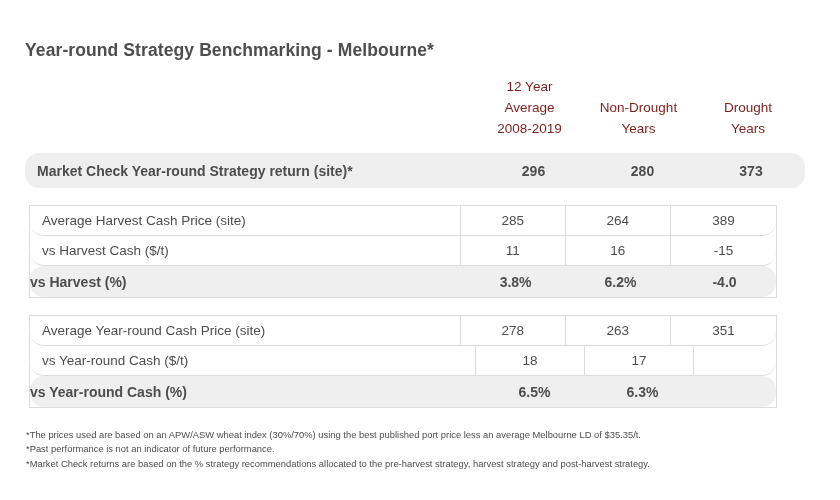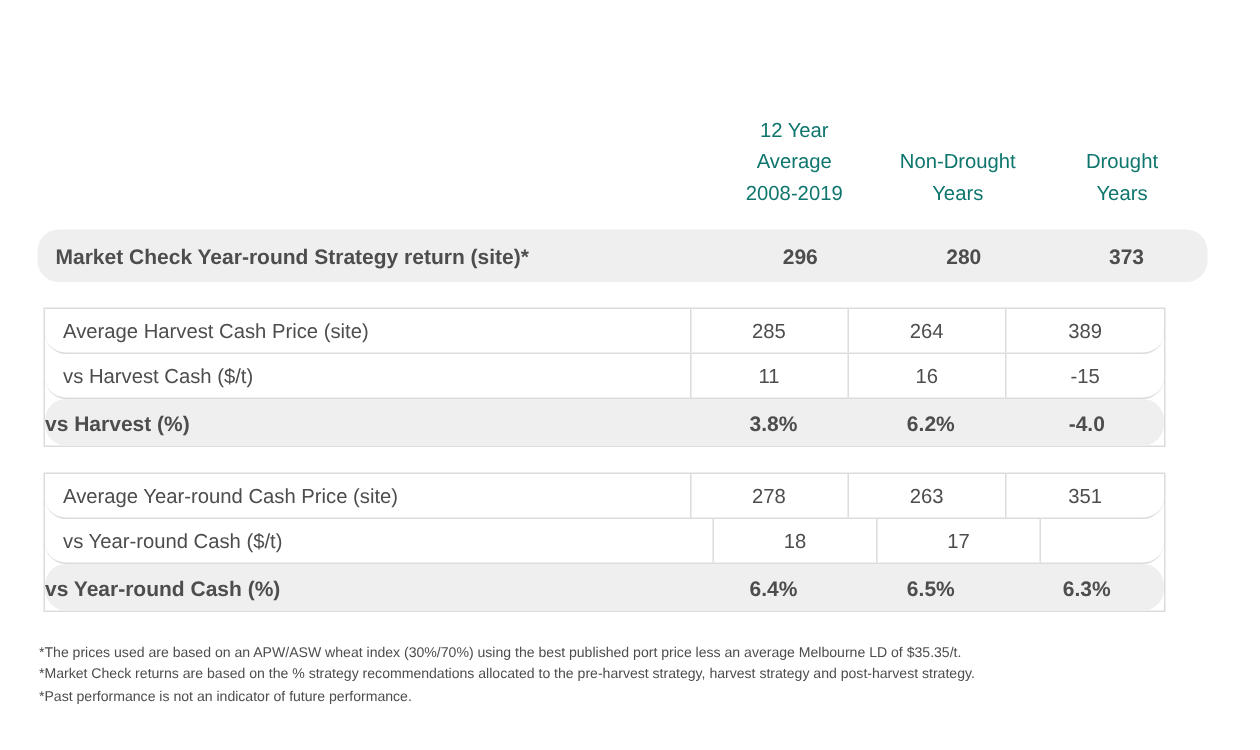--- a/index.html
+++ b/index.html
@@ -48,21 +48,21 @@
     left: 25px;
     top: 76px;
     width: 780px;
   }
   .hdr-row { display:flex; }
   .hdr-spacer { width: 450px; }
   .hdr-cell {
     width: 109px;
     text-align: center;
     font-size: 13.5px;
-    color: #0f766e;
+    color: #7f1d1d;
     line-height: 21px;
   }
   .hdr-cell.last { width: 110px; }
   .hdr-cell .ln { display: block; }
   .hdr-cell .blank { visibility: hidden; }
 
   
   .hl-row {
     position: absolute;
     left: 25px;
@@ -131,20 +131,21 @@
     line-height: 14.3px;
     color: #4d4d4d;
   }
   .notes div { white-space: nowrap; }
 </style>
 </head>
 <body>
 
 <div class="page">
 
+  <div class="title">Year-round Strategy Benchmarking - Melbourne*</div>
 
   <div class="header-wrap">
     <div class="hdr-row">
       <div class="hdr-spacer"></div>
 
       <div class="hdr-cell">
         <span class="ln">12 Year</span>
         <span class="ln">Average</span>
         <span class="ln">2008-2019</span>
       </div>
@@ -200,25 +201,24 @@
       <div class="c-num last">351</div>
     </div>
     <div class="row">
       <div class="c-label">vs Year-round Cash ($/t)</div>
       <div class="c-num">18</div>
       <div class="c-num">17</div>
     </div>
     <div class="row grey">
       <div class="grey-bleed"></div>
       <div class="c-label">vs Year-round Cash (%)</div>
-      <div class="c-num">6.4%</div>
       <div class="c-num">6.5%</div>
       <div class="c-num last">6.3%</div>
     </div>
   </div>
 
   <div class="notes">
     <div>*The prices used are based on an APW/ASW wheat index (30%/70%) using the best published port price less an average Melbourne LD of $35.35/t.</div>
+    <div>*Past performance is not an indicator of future performance.</div>
     <div>*Market Check returns are based on the % strategy recommendations allocated to the pre-harvest strategy, harvest strategy and post-harvest strategy.</div>
-    <div>*Past performance is not an indicator of future performance.</div>
   </div>
 
 </div>
 
 </body></html>

